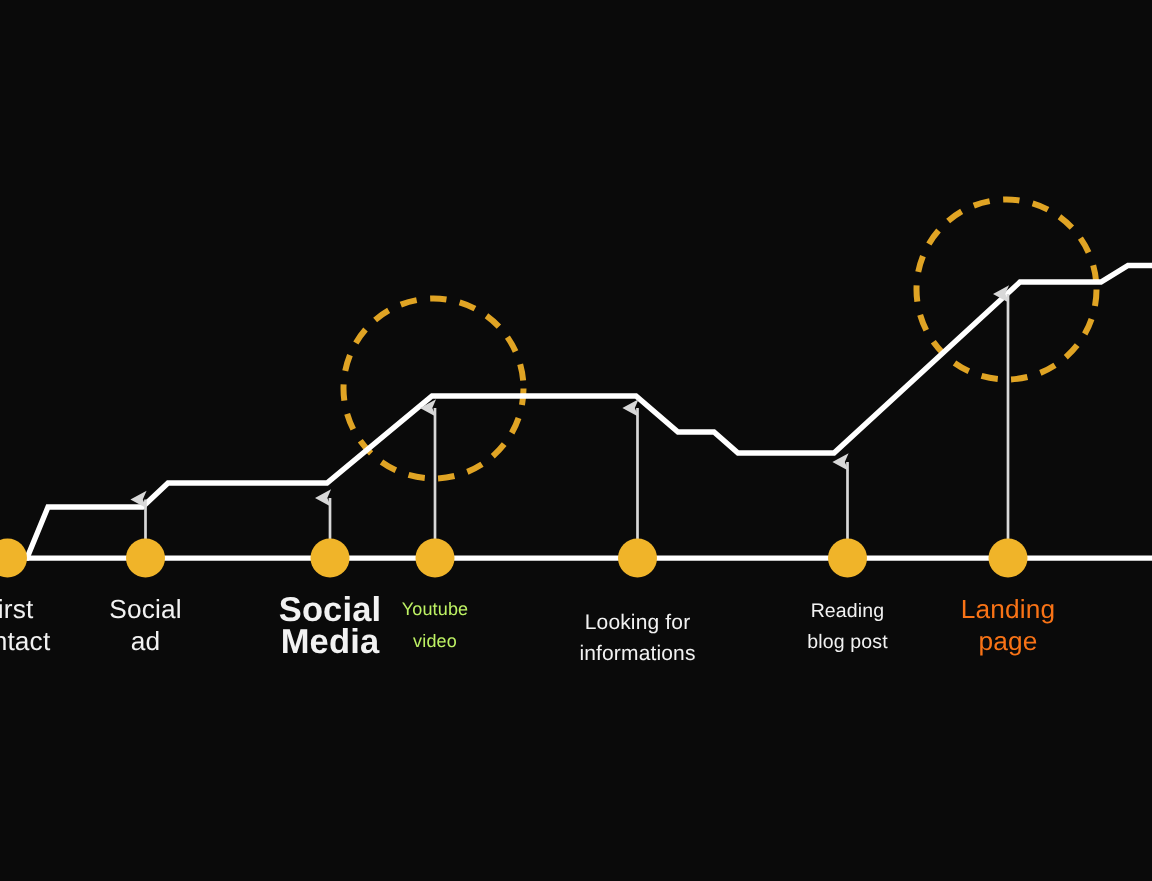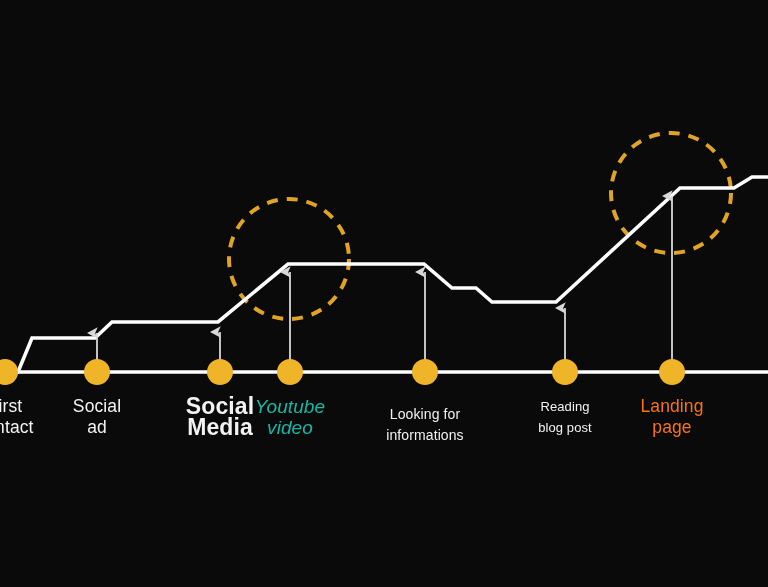--- a/index.html
+++ b/index.html
@@ -74,21 +74,21 @@
       </g>
   </svg>
 
   <div id="labels-layer">
       <div class="stage-label" style="top: 396px; left: -75px; width: 160px; font-size: 17.5px; line-height: 21px; color: rgb(242, 242, 242);">First
 contact</div>
       <div class="stage-label" style="top: 396px; left: 17px; width: 160px; font-size: 17.5px; line-height: 21px; color: rgb(242, 242, 242);">Social
 ad</div>
       <div class="stage-label" style="top: 396px; left: 140px; width: 160px; font-size: 23px; line-height: 21px; color: rgb(242, 242, 242); font-weight: bold;">Social
 Media</div>
-      <div class="stage-label" style="top: 396px; left: 210px; width: 160px; font-size: 19px; line-height: 21px; color: #14b8a6; font-style: italic;">Youtube
+      <div class="stage-label" style="top: 396px; left: 210px; width: 160px; font-size: 12px; line-height: 21px; color: #bef264;">Youtube
 video</div>
       <div class="stage-label" style="top: 404px; left: 345px; width: 160px; font-size: 14px; line-height: 21px; color: rgb(242, 242, 242);">Looking for
 informations</div>
       <div class="stage-label" style="top: 396px; left: 485px; width: 160px; font-size: 13px; line-height: 21px; color: rgb(242, 242, 242);">Reading
 blog post</div>
       <div class="stage-label" style="top: 396px; left: 592px; width: 160px; font-size: 17.5px; line-height: 21px; color: #f97316;">Landing
 page</div>
     </div>
 
 </div>

